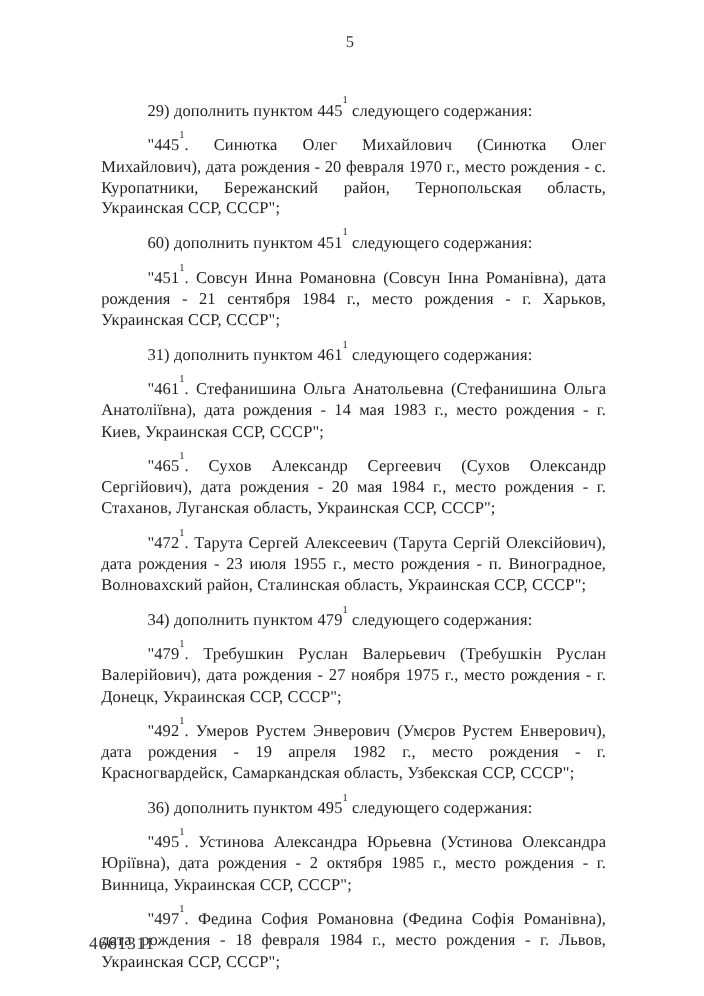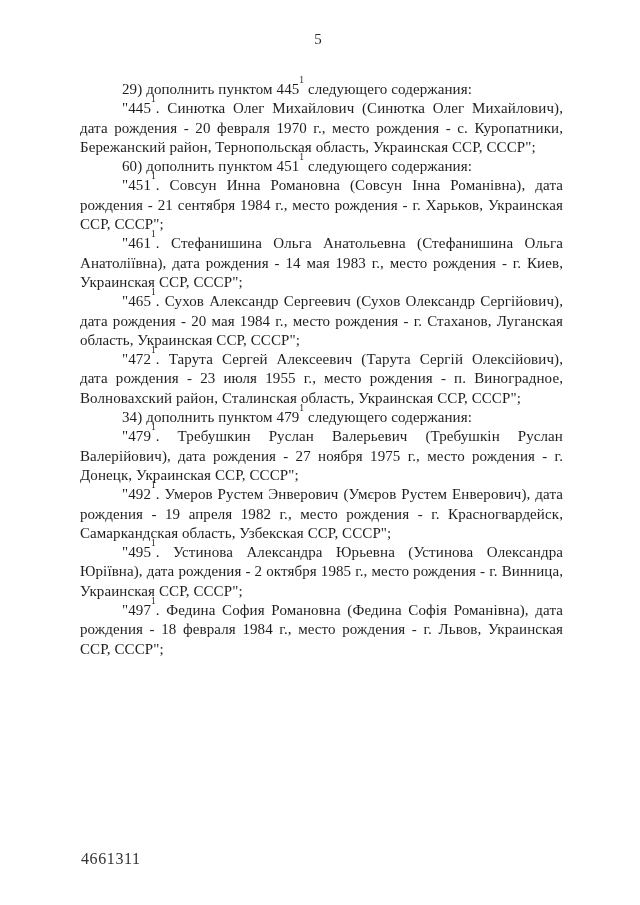--- a/index.html
+++ b/index.html
@@ -29,21 +29,21 @@
     position: absolute;
     top: 80px;
     left: 80px;
     width: 483px;
     font-size: 15px;
     line-height: 19.3px;
     text-align: justify;
     letter-spacing: 0.1px;
   }
   .content p {
-    margin: 0;
+    margin: 12px;
     padding: 0;
     text-indent: 42px;
   }
   sup.idx {
     font-size: 9.5px;
     line-height: 0;
     position: relative;
     top: -5px;
     letter-spacing: 0;
   }
@@ -69,20 +69,21 @@
       <p><span>29) дополнить пунктом 445</span><sup class="idx">1</sup><span> следующего содержания:</span></p>
       <p><span>"445</span><sup class="idx">1</sup><span>. Синютка Олег Михайлович (Синютка Олег Михайлович), дата рождения - 20 февраля 1970 г., место рождения - с. Куропатники, Бережанский район, Тернопольская область, Украинская ССР, СССР";</span></p>
     </div>
 
     <div class="item">
       <p><span>60) дополнить пунктом 451</span><sup class="idx">1</sup><span> следующего содержания:</span></p>
       <p><span>"451</span><sup class="idx">1</sup><span>. Совсун Инна Романовна (Совсун Інна Романівна), дата рождения - 21 сентября 1984 г., место рождения - г. Харьков, Украинская ССР, СССР";</span></p>
     </div>
 
     <div class="item">
+      <p><span>31) дополнить пунктом 461</span><sup class="idx">1</sup><span> следующего содержания:</span></p>
       <p><span>"461</span><sup class="idx">1</sup><span>. Стефанишина Ольга Анатольевна (Стефанишина Ольга Анатоліївна), дата рождения - 14 мая 1983 г., место рождения - г. Киев, Украинская ССР, СССР";</span></p>
     </div>
 
     <div class="item">
       <p><span>"465</span><sup class="idx">1</sup><span>. Сухов Александр Сергеевич (Сухов Олександр Сергійович), дата рождения - 20 мая 1984 г., место рождения - г. Стаханов, Луганская область, Украинская ССР, СССР";</span></p>
     </div>
 
     <div class="item">
       <p><span>"472</span><sup class="idx">1</sup><span>. Тарута Сергей Алексеевич (Тарута Сергій Олексійович), дата рождения - 23 июля 1955 г., место рождения - п. Виноградное, Волновахский район, Сталинская область, Украинская ССР, СССР";</span></p>
     </div>
@@ -90,20 +91,21 @@
     <div class="item">
       <p><span>34) дополнить пунктом 479</span><sup class="idx">1</sup><span> следующего содержания:</span></p>
       <p><span>"479</span><sup class="idx">1</sup><span>. Требушкин Руслан Валерьевич (Требушкін Руслан Валерійович), дата рождения - 27 ноября 1975 г., место рождения - г. Донецк, Украинская ССР, СССР";</span></p>
     </div>
 
     <div class="item">
       <p><span>"492</span><sup class="idx">1</sup><span>. Умеров Рустем Энверович (Умєров Рустем Енверович), дата рождения - 19 апреля 1982 г., место рождения - г. Красногвардейск, Самаркандская область, Узбекская ССР, СССР";</span></p>
     </div>
 
     <div class="item">
+      <p><span>36) дополнить пунктом 495</span><sup class="idx">1</sup><span> следующего содержания:</span></p>
       <p><span>"495</span><sup class="idx">1</sup><span>. Устинова Александра Юрьевна (Устинова Олександра Юріївна), дата рождения - 2 октября 1985 г., место рождения - г. Винница, Украинская ССР, СССР";</span></p>
     </div>
 
     <div class="item">
       <p><span>"497</span><sup class="idx">1</sup><span>. Федина София Романовна (Федина Софія Романівна), дата рождения - 18 февраля 1984 г., место рождения - г. Львов, Украинская ССР, СССР";</span></p>
     </div>
 
   </div>
 
   <div class="footer-code">4661311</div>

